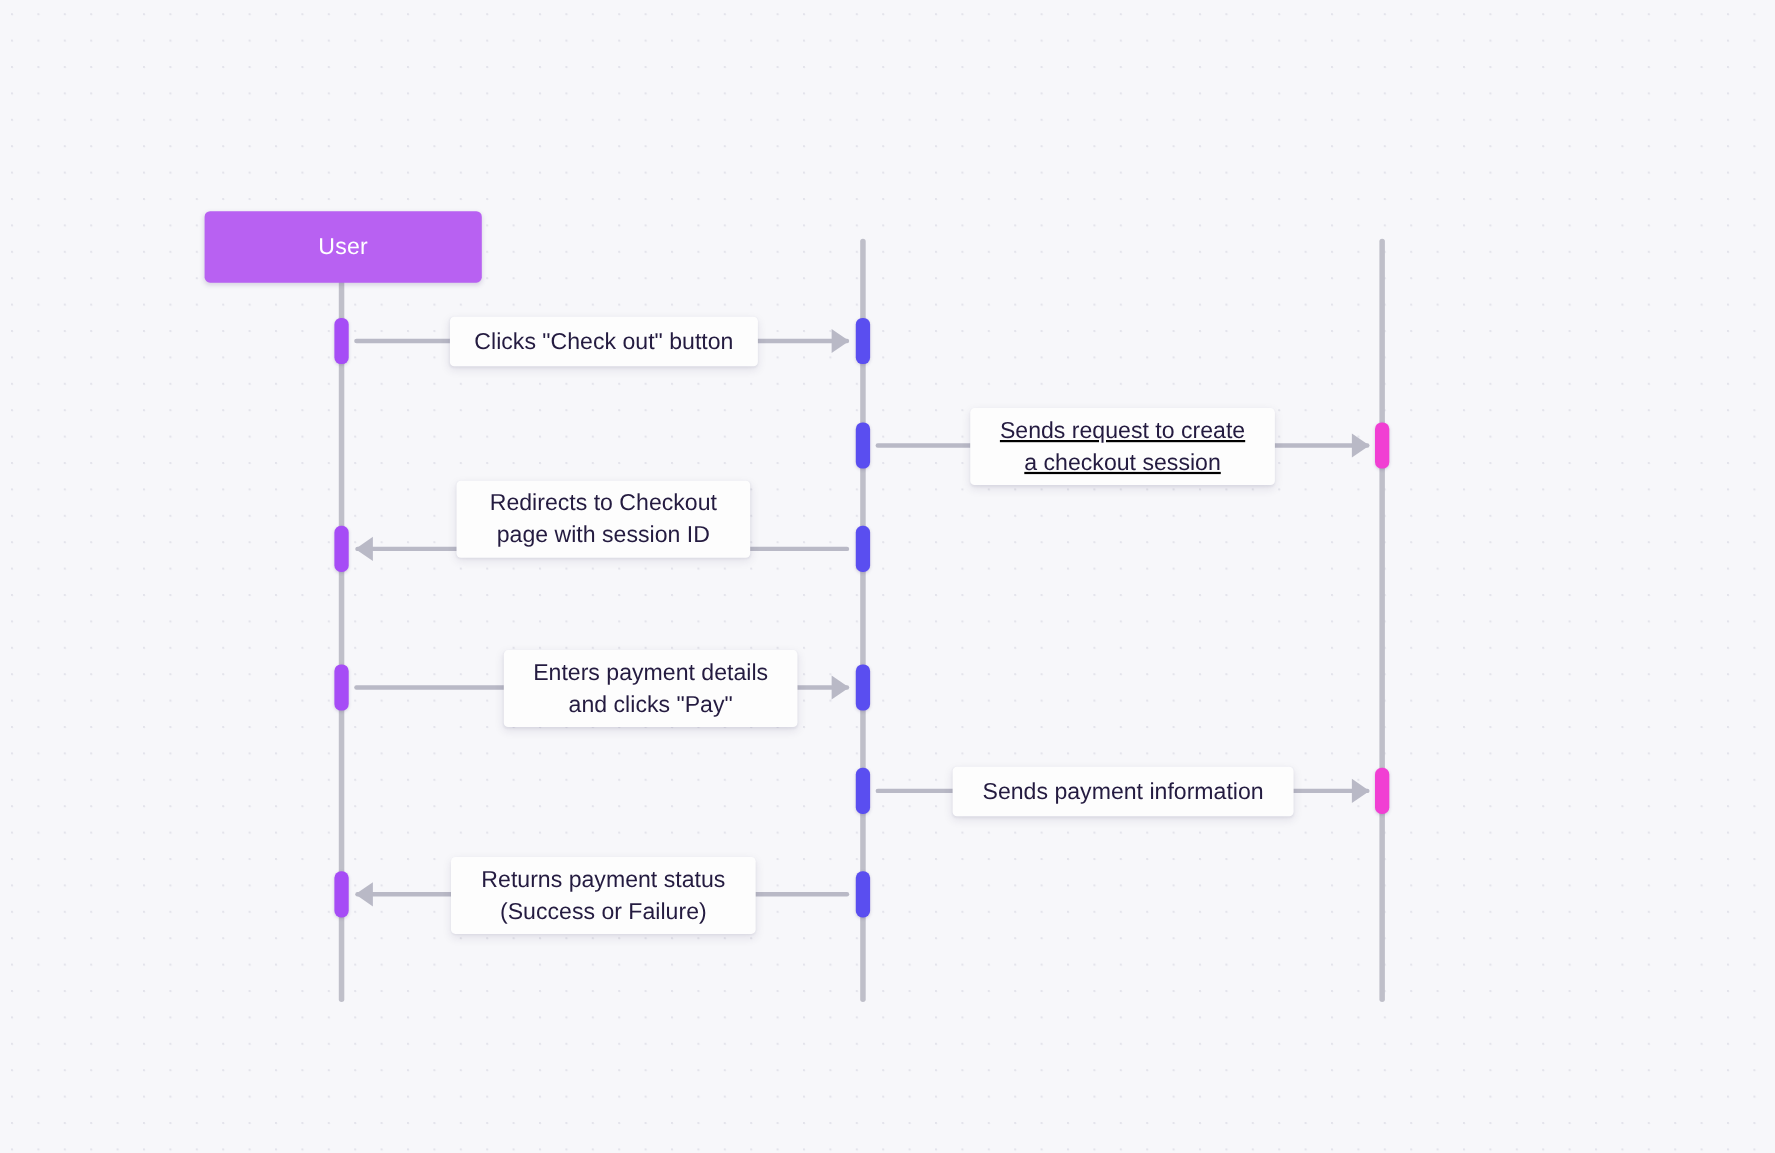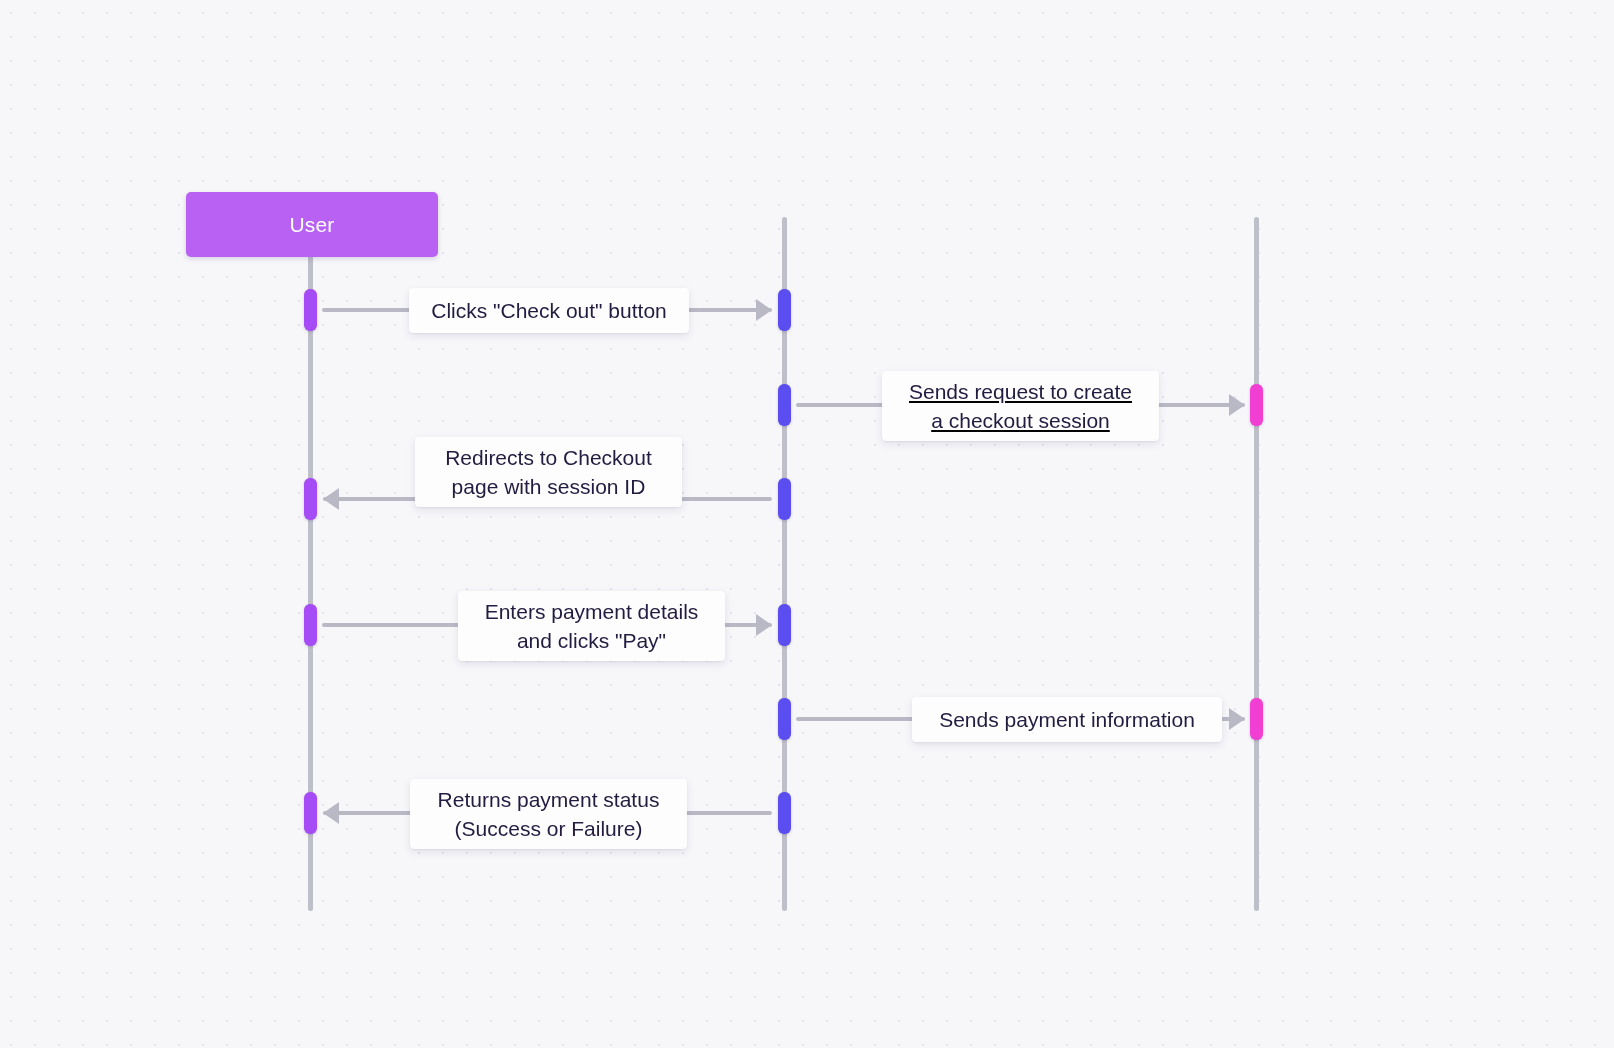--- a/index.html
+++ b/index.html
@@ -144,20 +144,20 @@
 a checkout session</div>
     </div>
     <div class="msg-label" style="left: 415px; top: 437px; width: 267px; height: 70px;">
       <div class="msg-label-text">Redirects to Checkout
 page with session ID</div>
     </div>
     <div class="msg-label" style="left: 414px; top: 591px; width: 267px; height: 70px; margin-left: 44px;">
       <div class="msg-label-text">Enters payment details
 and clicks "Pay"</div>
     </div>
-    <div class="msg-label" style="left: 866px; top: 697px; width: 310px; height: 45px; margin-left: 46px;">
+    <div class="msg-label" style="left: 866px; top: 697px; width: 310px; height: 45px;">
       <div class="msg-label-text">Sends payment information</div>
     </div>
     <div class="msg-label" style="left: 410px; top: 779px; width: 277px; height: 70px;">
       <div class="msg-label-text">Returns payment status
 (Success or Failure)</div>
     </div>
   </div>
 
 </body></html>

